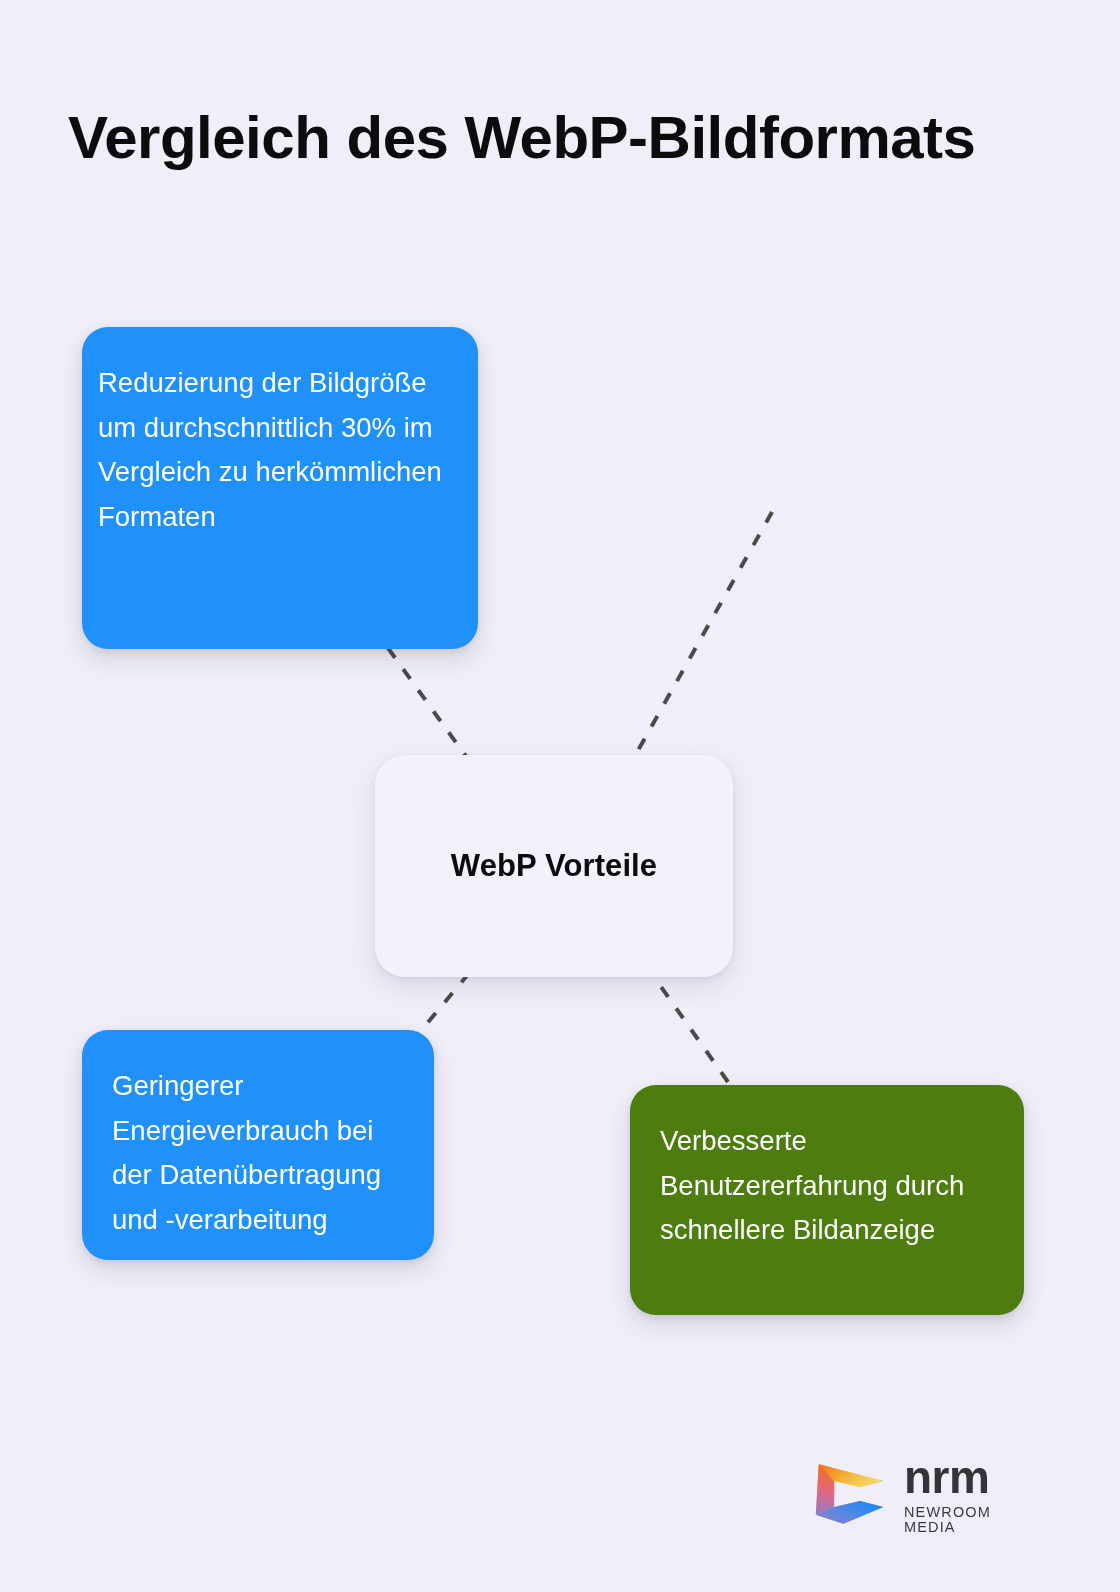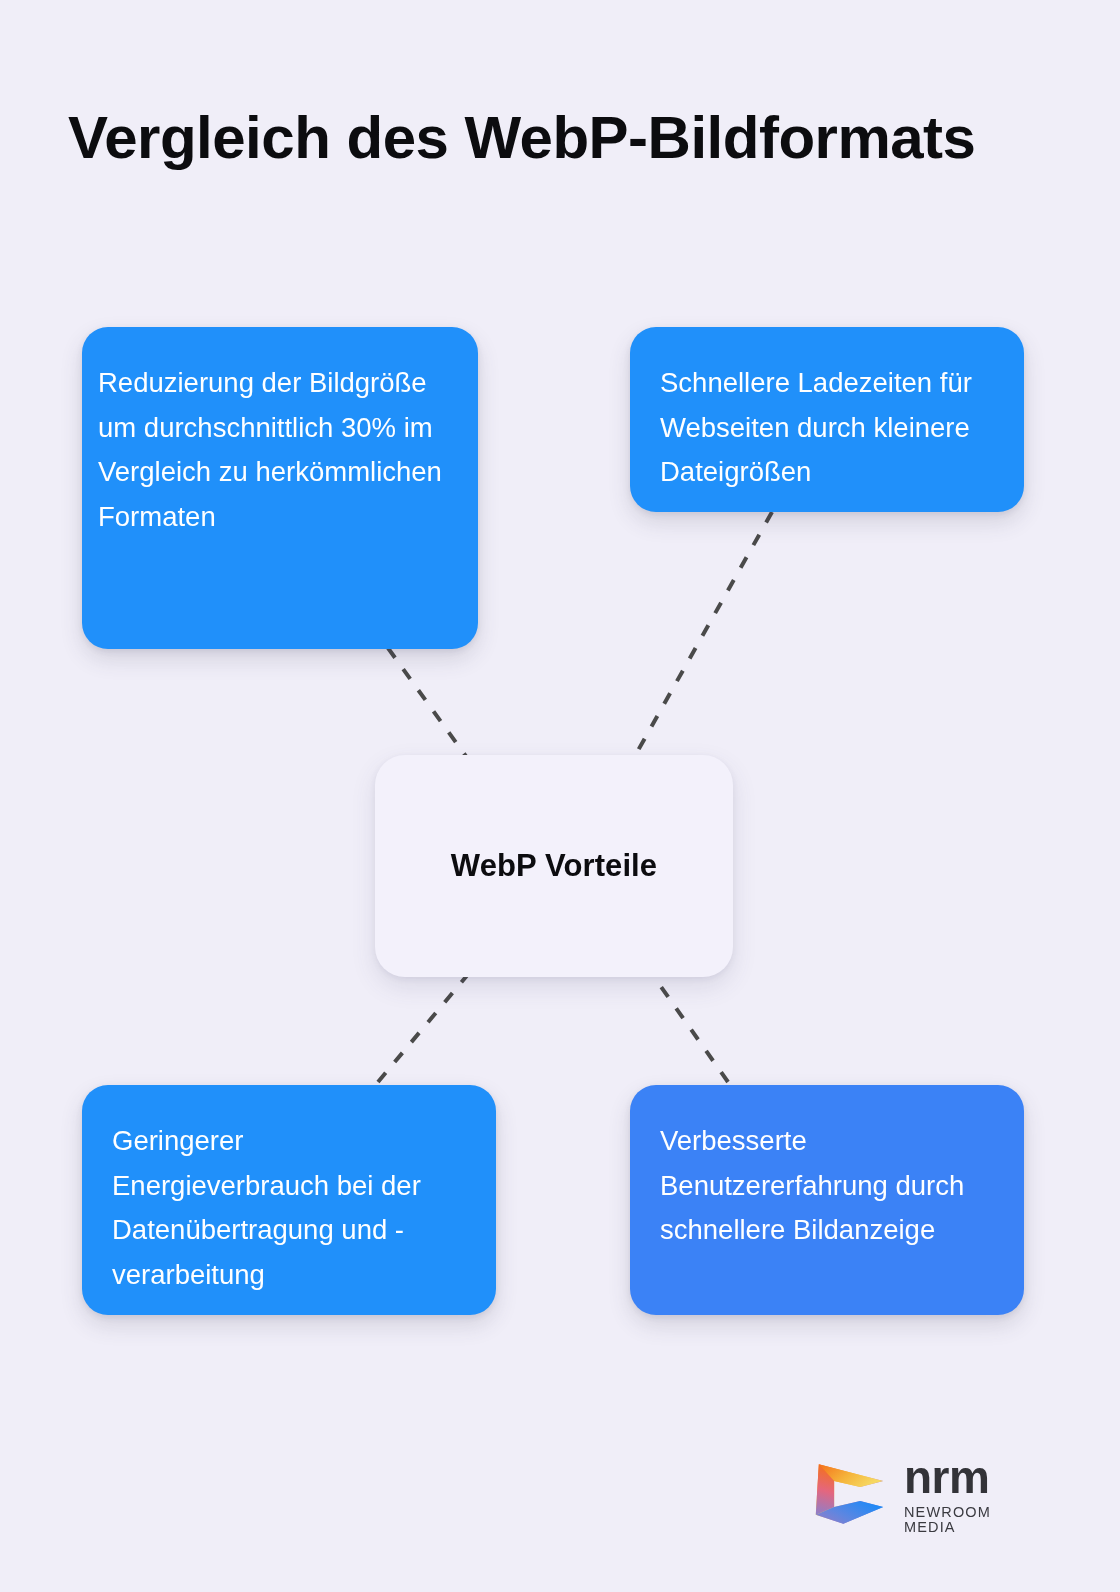--- a/index.html
+++ b/index.html
@@ -64,21 +64,21 @@
     align-items: flex-start;
   }
 
   .node-text {
     display: block;
     width: 100%;
   }
 
   #node-top-left   { left: 82px;  top: 327px;  width: 396px; height: 322px; padding-left: 16px; }
   #node-top-right  { left: 630px; top: 327px;  width: 394px; height: 185px; }
-  #node-bottom-left{ left: 82px;  top: 1085px; width: 414px; height: 230px; }
+  #node-bottom-left{ left: 82px;  top: 1030px; width: 352px; height: 230px; }
   #node-bottom-right{left: 630px; top: 1085px; width: 394px; height: 230px; }
 
   
   .hub {
     position: absolute;
     left: 375px;
     top: 755px;
     width: 358px;
     height: 222px;
     border-radius: 30px;
@@ -153,33 +153,30 @@
         <line x1="772" y1="512" x2="636" y2="754"></line>
         <line x1="378" y1="1082" x2="470" y2="972"></line>
         <line x1="728" y1="1082" x2="652" y2="974"></line>
       </g>
   </svg>
 
   <div class="node" id="node-top-left" style="background: rgb(32, 144, 250);">
     <span class="node-text">Reduzierung der Bildgröße um durchschnittlich 30% im Vergleich zu herkömmlichen Formaten</span>
   </div>
 
-  <div class="node" id="node-top-right" style="background: rgb(32, 144, 250);">
-    <span class="node-text">Schnellere Ladezeiten für Webseiten durch kleinere Dateigrößen</span>
-  </div>
 
   <div class="hub" style="background: rgb(243, 241, 251);">
     <span class="hub-label">WebP Vorteile</span>
   </div>
 
   <div class="node" id="node-bottom-left" style="background: rgb(32, 144, 250);">
     <span class="node-text">Geringerer Energieverbrauch bei der Datenübertragung und -verarbeitung</span>
   </div>
 
-  <div class="node" id="node-bottom-right" style="background: #3b82f6;">
+  <div class="node" id="node-bottom-right" style="background: #4d7c0f;">
     <span class="node-text">Verbesserte Benutzererfahrung durch schnellere Bildanzeige</span>
   </div>
 
   <div class="logo">
     <svg class="logo-mark" viewBox="0 0 100 94">
       <defs>
         <linearGradient id="nrmGrad" x1="0.08" y1="0.05" x2="0.95" y2="0.95">
           <stop offset="0%" stop-color="#f4701b"></stop>
           <stop offset="22%" stop-color="#f59a2a"></stop>
           <stop offset="42%" stop-color="#f5cf58"></stop>

